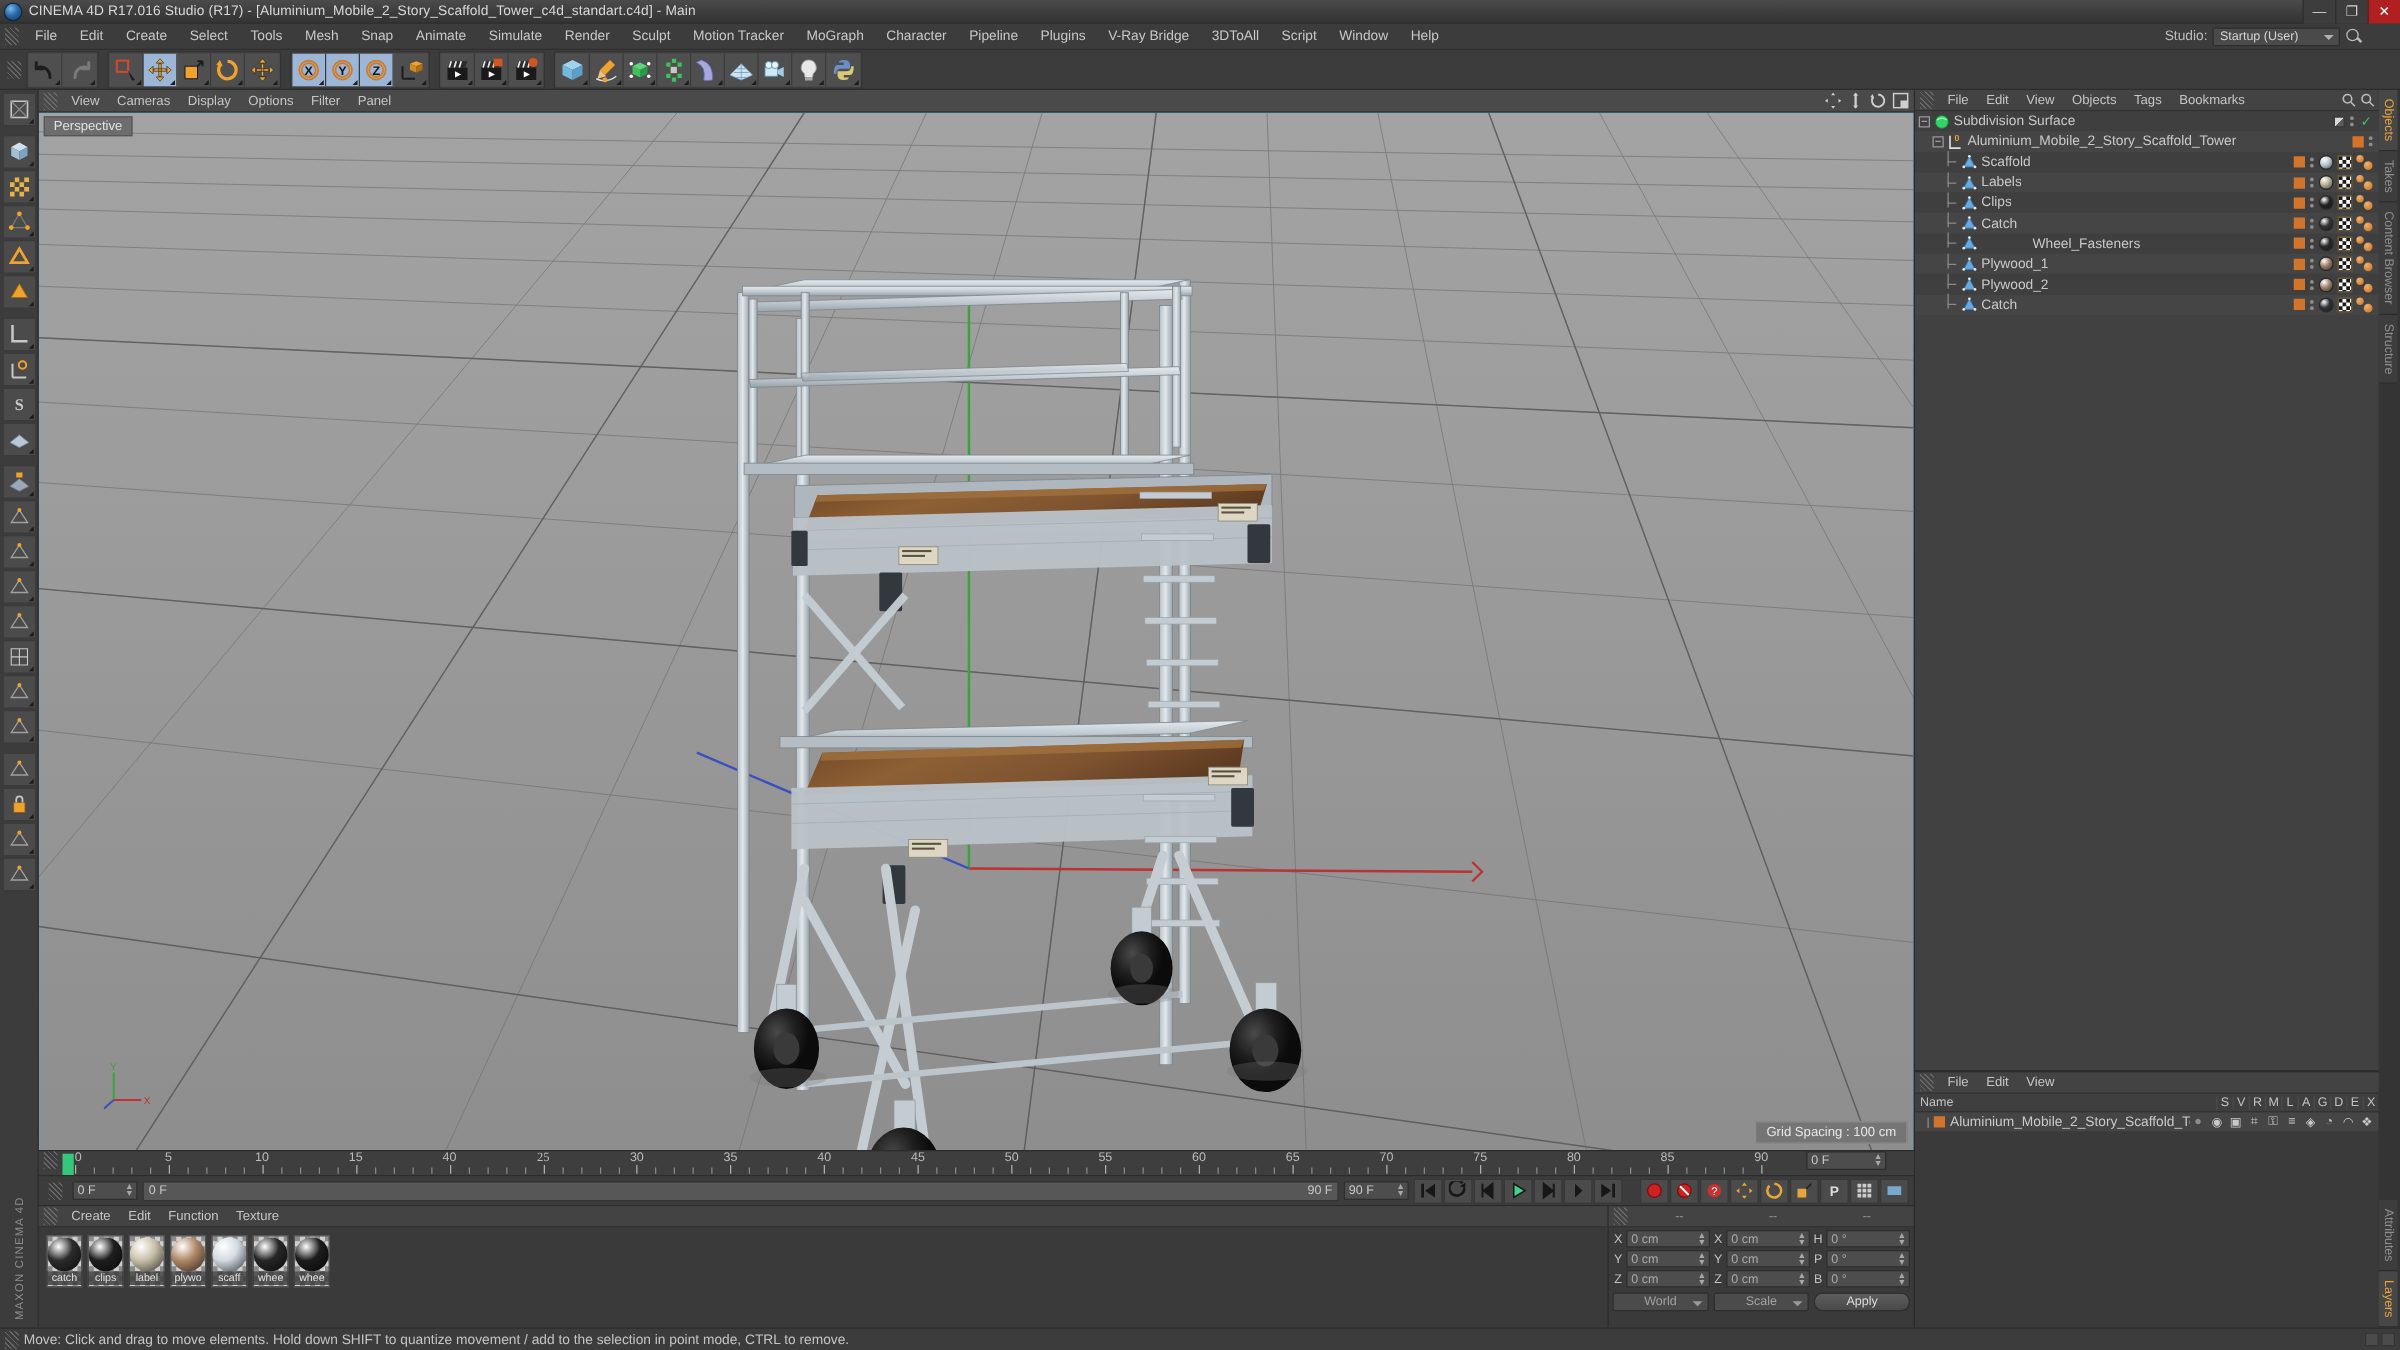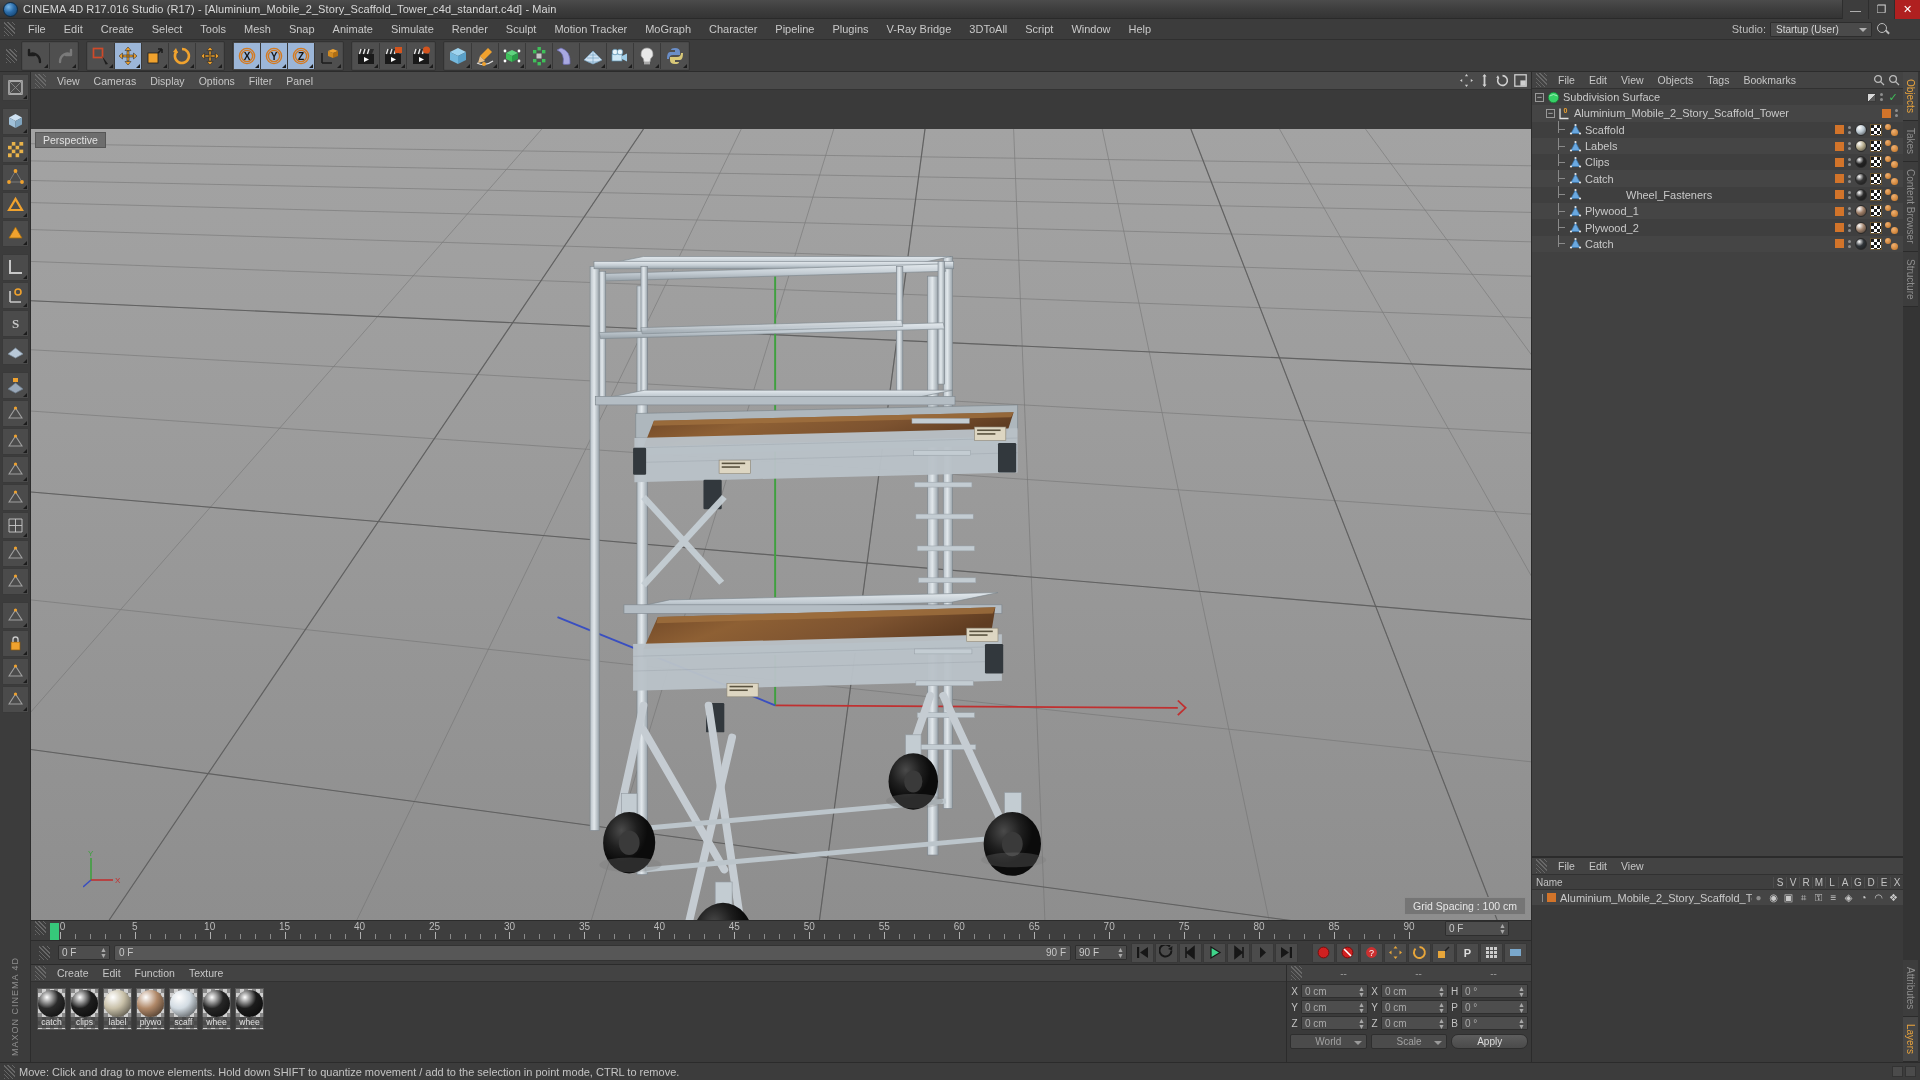--- a/index.html
+++ b/index.html
@@ -112,21 +112,21 @@
   .vp-header {
     height: 18px; flex: 0 0 18px; background: #4a4a4a; display: flex; align-items: center;
     border-bottom: 1px solid #333; position: relative;
   }
   .grip { width: 11px; height: 14px; margin: 0 4px; flex: 0 0 auto;
     background-image: repeating-linear-gradient(45deg, #6e6e6e 0 1px, transparent 1px 3px); opacity: .85; }
   .vp-menu { font-size: 10.5px; color: #c6c6c6; padding: 0 7px; line-height: 18px; }
   .vp-icons { position: absolute; right: 4px; display: flex; gap: 5px; align-items: center; }
 
   
-  .viewport { flex: 1 1 auto; position: relative; overflow: hidden; background: #0369a1; margin-top: 39px; }
+  .viewport { flex: 1 1 auto; position: relative; overflow: hidden; background: #0369a1; }
   .vp-label {
     position: absolute; left: 4px; top: 3px; z-index: 6;
     background: #6d6d6d; color: #e2e2e2; font-size: 10.5px; padding: 1px 7px;
     border: 1px solid #565656;
   }
   .grid-spacing {
     position: absolute; right: 5px; bottom: 5px; z-index: 6;
     background: #757575; color: #e6e6e6; font-size: 10.5px; padding: 2px 8px;
     border: 1px solid #8d8d8d;
   }
@@ -1039,21 +1039,21 @@
           <div class="tl-tick" style="left: 93.3889%;"></div>
           <div class="tl-tick" style="left: 94.4667%;"></div>
           <div class="tl-tick" style="left: 95.5444%;"></div>
           <div class="tl-tick" style="left: 96.6222%;"></div>
           <div class="tl-tick maj" style="left: 97.7%;"></div>
           <div class="tl-num" style="left: 0.7%; transform: translateX(0px);">0</div>
           <div class="tl-num" style="left: 6.08889%;">5</div>
           <div class="tl-num" style="left: 11.4778%;">10</div>
           <div class="tl-num" style="left: 16.8667%;">15</div>
           <div class="tl-num" style="left: 22.2556%;">40</div>
-          <div class="tl-num" style="left: 27.6444%;">25</div>
+          <div class="tl-num" style="left: 27.6444%; font-family: Liberation Serif, serif;">25</div>
           <div class="tl-num" style="left: 33.0333%;">30</div>
           <div class="tl-num" style="left: 38.4222%;">35</div>
           <div class="tl-num" style="left: 43.8111%;">40</div>
           <div class="tl-num" style="left: 49.2%;">45</div>
           <div class="tl-num" style="left: 54.5889%;">50</div>
           <div class="tl-num" style="left: 59.9778%;">55</div>
           <div class="tl-num" style="left: 65.3667%;">60</div>
           <div class="tl-num" style="left: 70.7556%;">65</div>
           <div class="tl-num" style="left: 76.1444%;">70</div>
           <div class="tl-num" style="left: 81.5333%;">75</div>

